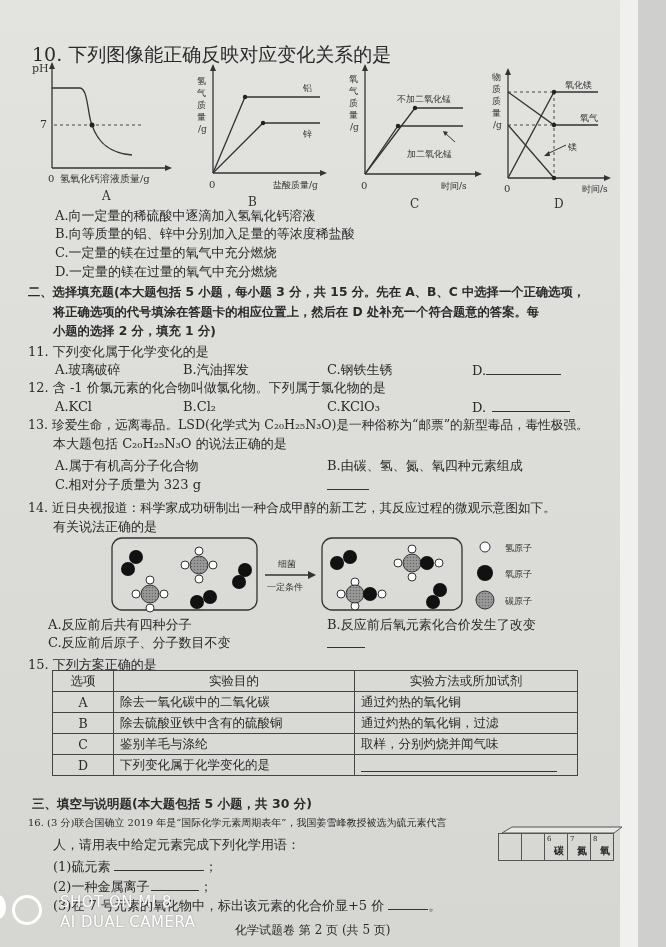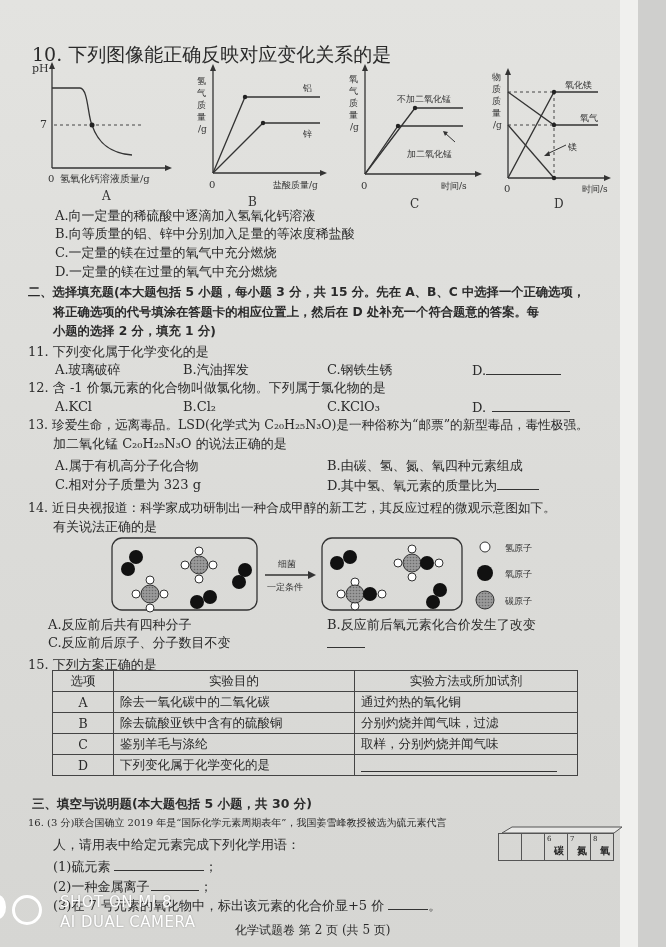--- a/index.html
+++ b/index.html
@@ -138,25 +138,25 @@
 <div class="line" style="left:327px;top:362px">C.钢铁生锈</div>
 <div class="line" style="left:472px;top:362px"><span>D.</span><span class="blank" style="width:75px"></span></div>
 
 <div class="line" style="left:28px;top:380px">12. 含 -1 价氯元素的化合物叫做氯化物。下列属于氯化物的是</div>
 <div class="line" style="left:55px;top:399px">A.KCl</div>
 <div class="line" style="left:183px;top:399px">B.Cl₂</div>
 <div class="line" style="left:327px;top:399px">C.KClO₃</div>
 <div class="line" style="left:472px;top:399px"><span>D.</span><span class="blank" style="width:78px;margin-left:6px"></span></div>
 
 <div class="line" style="left:28px;top:417px;font-size:12.6px">13. 珍爱生命，远离毒品。LSD(化学式为 C₂₀H₂₅N₃O)是一种俗称为“邮票”的新型毒品，毒性极强。</div>
-<div class="line" style="left:53px;top:436px">加二氧化锰 C₂₀H₂₅N₃O 的说法正确的是</div>
+<div class="line" style="left:53px;top:436px">本大题包括 C₂₀H₂₅N₃O 的说法正确的是</div>
 <div class="line" style="left:55px;top:458px">A.属于有机高分子化合物</div>
 <div class="line" style="left:327px;top:458px">B.由碳、氢、氮、氧四种元素组成</div>
 <div class="line" style="left:55px;top:477px">C.相对分子质量为 323 g</div>
-<div class="line" style="left:327px;top:477px"><span>D.其中氢、氧元素的质量比为</span><span class="blank" style="width:42px"></span></div>
+<div class="line" style="left:327px;top:477px"><span class="blank" style="width:42px"></span></div>
 
 <div class="line" style="left:28px;top:500px;font-size:12.6px">14. 近日央视报道：科学家成功研制出一种合成甲醇的新工艺，其反应过程的微观示意图如下。</div>
 <div class="line" style="left:53px;top:519px">有关说法正确的是</div>
 
 <svg class="abs" style="left:100px;top:535px" width="470" height="80">
   <defs>
     <pattern id="dots" width="3" height="3" patternUnits="userSpaceOnUse">
       <rect width="3" height="3" fill="#9a9a9a"></rect>
         <circle cx="1.5" cy="1.5" r="0.8" fill="#6a6a6a"></circle>
     </pattern>
@@ -233,21 +233,21 @@
     <th style="width:210px">实验方法或所加试剂</th>
   </tr>
   <tr>
     <td style="text-align:center">A</td>
     <td>除去一氧化碳中的二氧化碳</td>
     <td>通过灼热的氧化铜</td>
   </tr>
   <tr>
     <td style="text-align:center">B</td>
     <td>除去硫酸亚铁中含有的硫酸铜</td>
-    <td>分别灼烧并闻气味，过滤</td>
+    <td>通过灼热的氧化铜，过滤</td>
   </tr>
   <tr>
     <td style="text-align:center">C</td>
     <td>鉴别羊毛与涤纶</td>
     <td>取样，分别灼烧并闻气味</td>
   </tr>
   <tr>
     <td style="text-align:center">D</td>
     <td>下列变化属于化学变化的是</td>
     <td>

